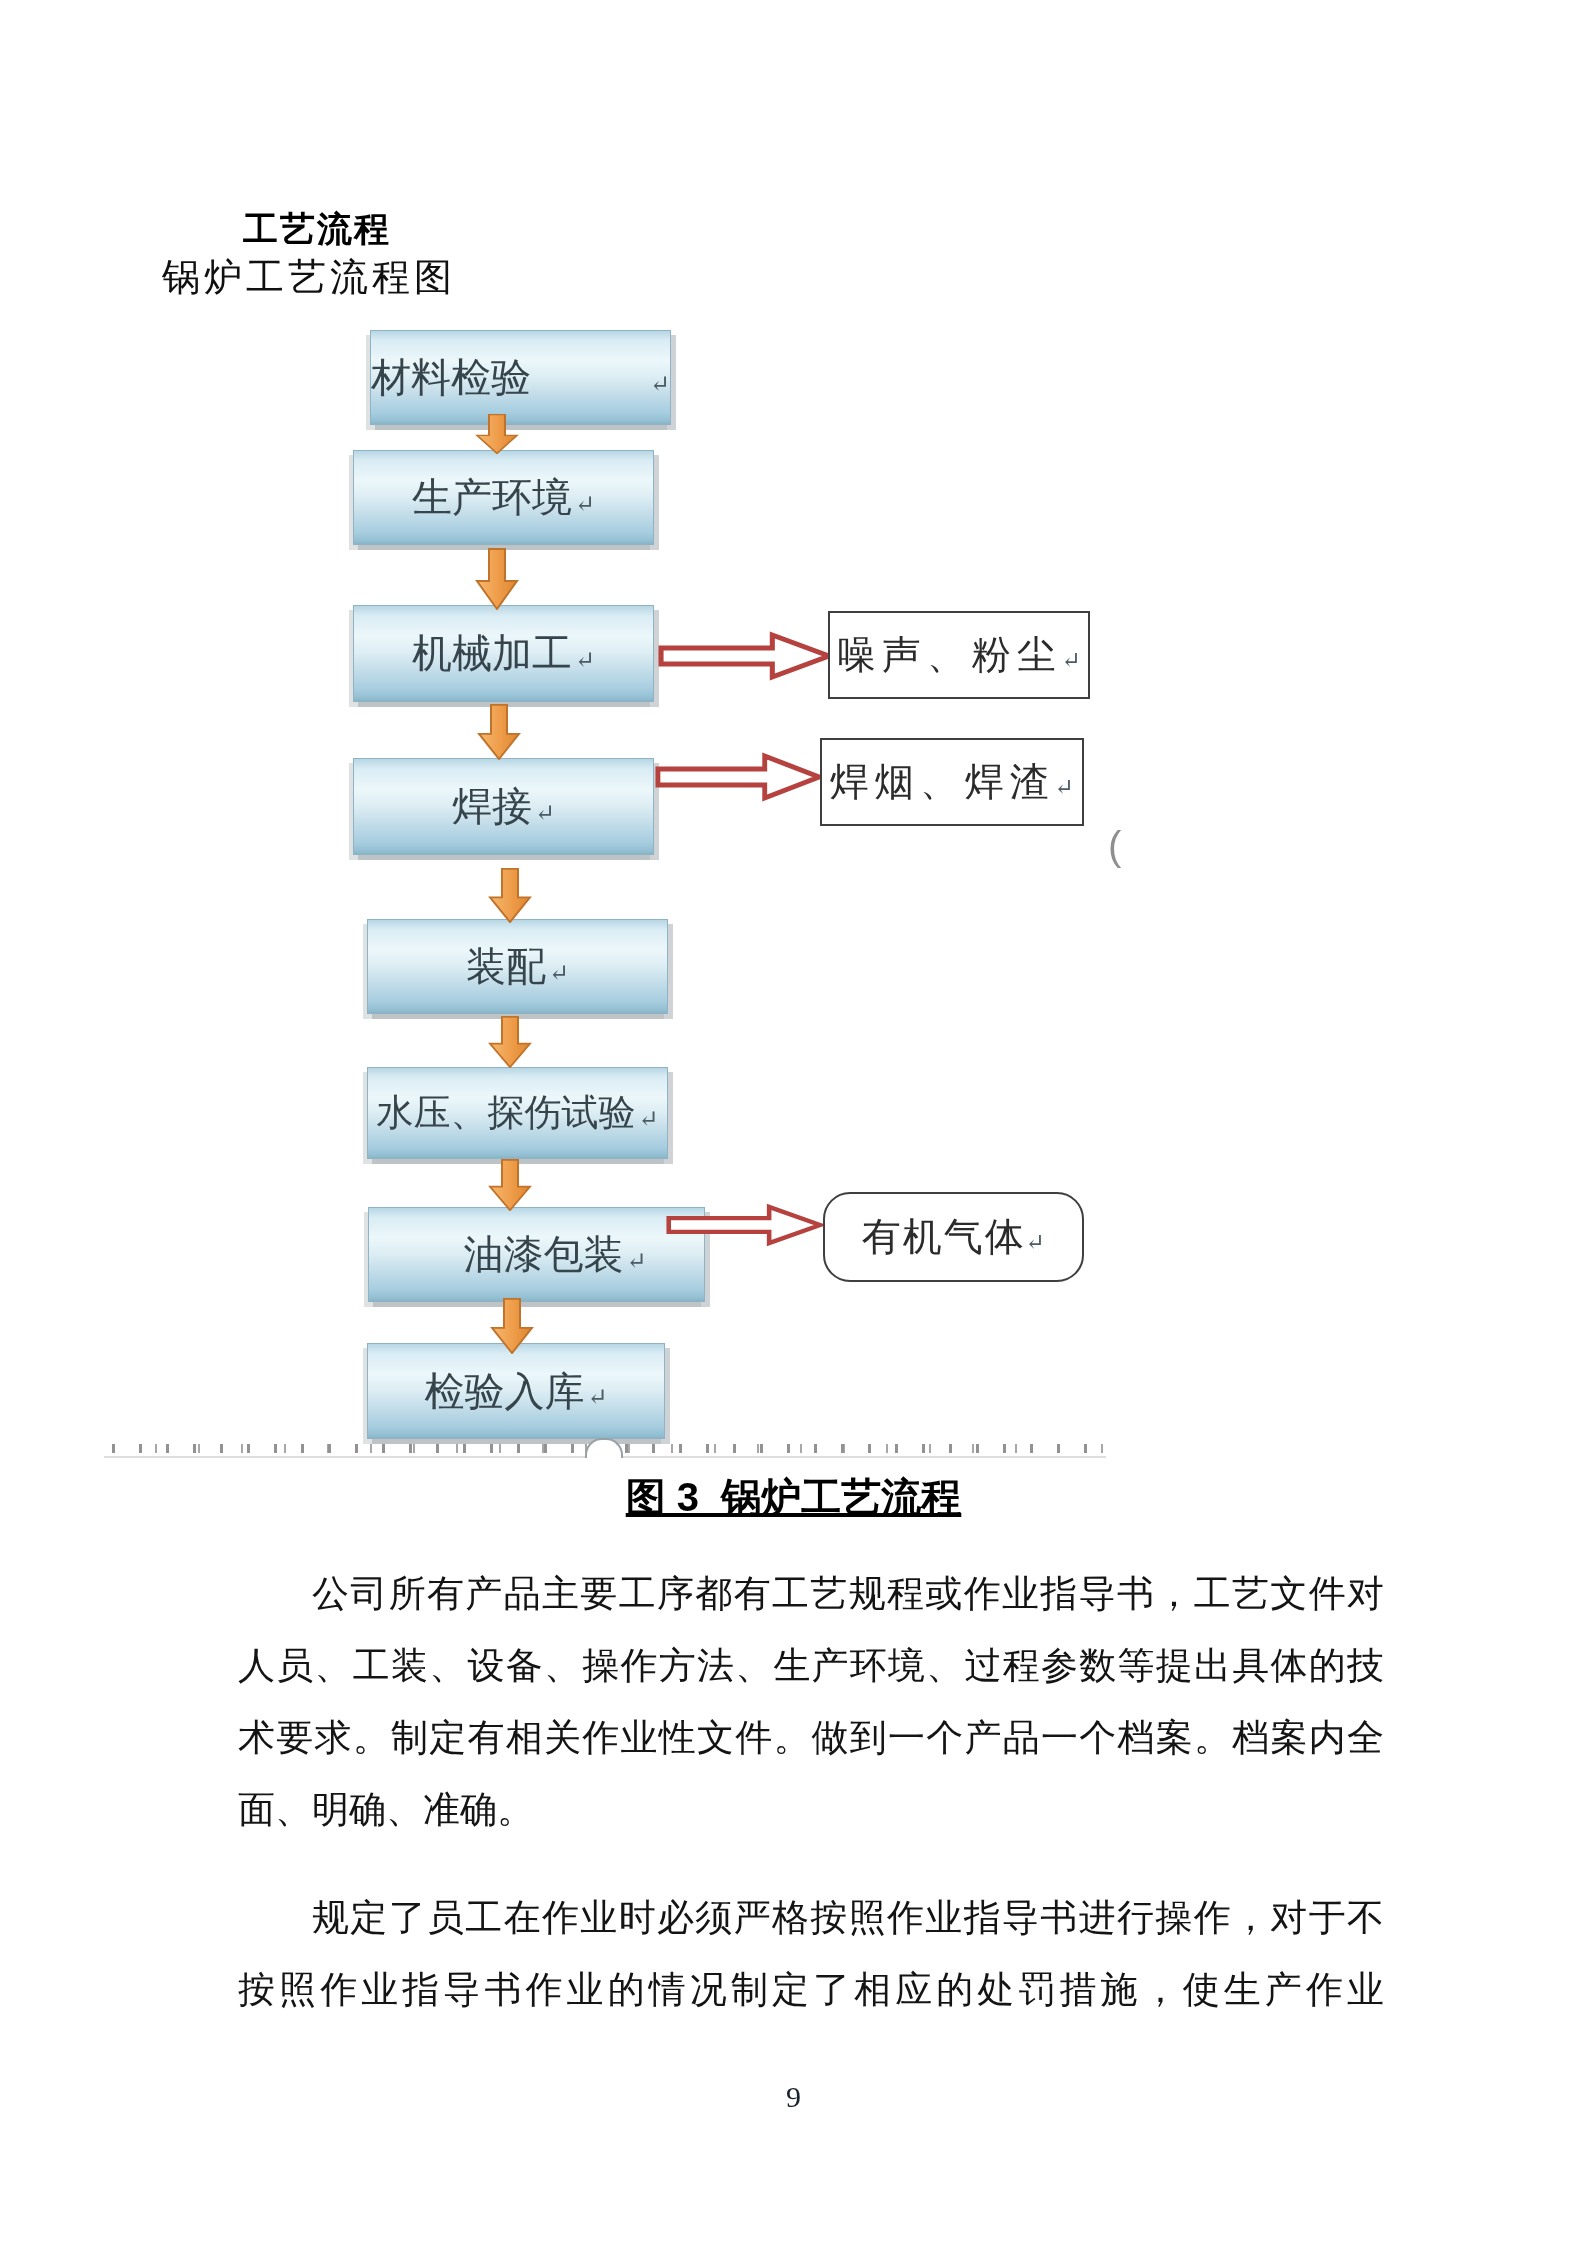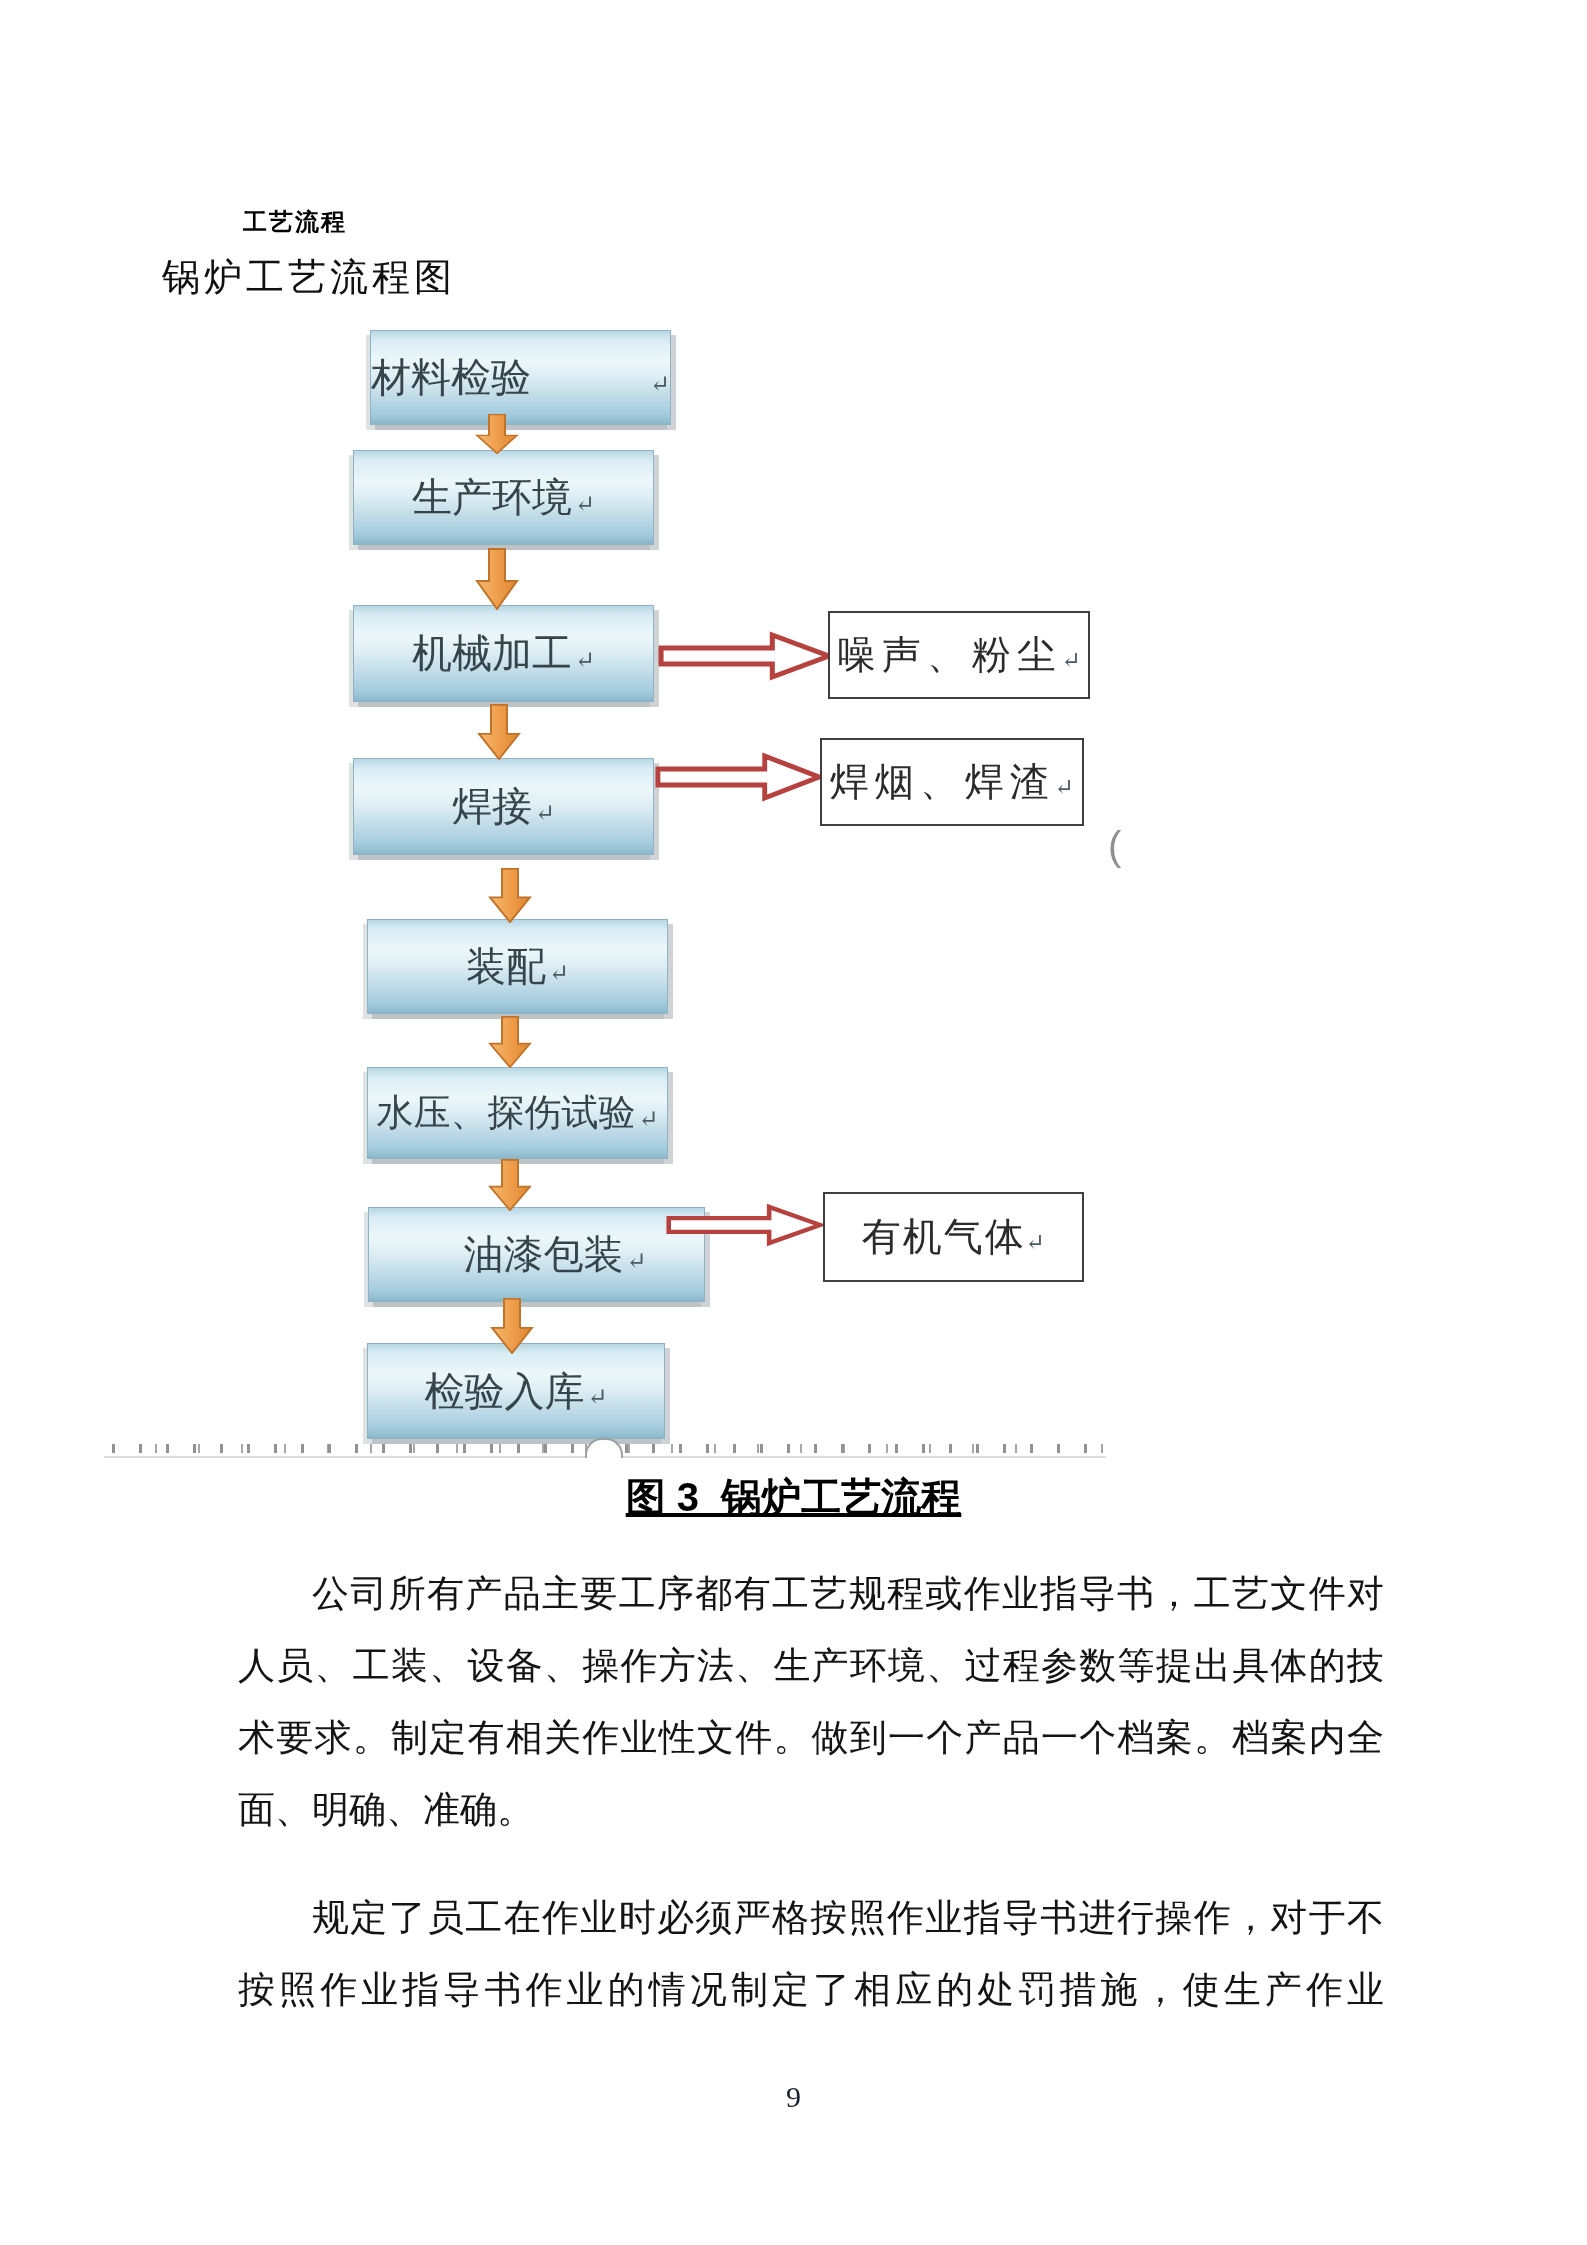--- a/index.html
+++ b/index.html
@@ -2,21 +2,21 @@
 <html lang="zh"><head>
 <meta charset="utf-8">
 <style>
   html,body{margin:0;padding:0;background:#ffffff;}
   .page{position:relative;width:1587px;height:2245px;background:#fff;overflow:hidden;
         font-family:"Liberation Serif","DejaVu Serif",serif;color:#151515;}
 
   .abs{position:absolute;}
 
   .heading{left:243px;top:206px;font-family:"Liberation Sans","DejaVu Sans",sans-serif;
-           font-weight:bold;font-size:24px;letter-spacing:2px;color:#000;}
+           font-weight:bold;font-size:35px;letter-spacing:2px;color:#000;}
   .subheading{left:162px;top:252px;font-size:38px;letter-spacing:4px;color:#101010;}
 
   
   .flowbox{display:flex;align-items:center;justify-content:center;
     background:linear-gradient(180deg,#b7d6e4 0%,#d9ecf4 10%,#ecf7fa 32%,#dcedf3 50%,
                #c0dbe8 70%,#a6cddf 88%,#93bed2 97%,#88b4c8 100%);
     border:1px solid #8fb3c4;
     box-shadow:5px 5px 0 rgba(150,158,162,.45),-4px 5px 0 rgba(150,158,162,.30);
     font-size:40px;color:#36444c;white-space:nowrap;}
   .flowbox .ret{font-size:24px;color:#4c5b62;margin-left:3px;transform:translateY(6px);}
@@ -42,21 +42,21 @@
   .r1{left:658px;top:627px;width:174px;height:58px;}
   .r2{left:655px;top:748px;width:167px;height:58px;}
   .r3{left:666px;top:1200px;width:157px;height:50px;}
 
   
   .hazbox{display:flex;align-items:center;justify-content:center;background:#fff;
     border:2px solid #3f3f3f;font-size:39px;color:#2b2b2b;letter-spacing:6px;white-space:nowrap;}
   .hazbox .ret{font-size:23px;color:#4c5b62;letter-spacing:0;transform:translateY(5px);}
   .s1{left:828px;top:611px;width:258px;height:84px;}
   .s2{left:820px;top:738px;width:260px;height:84px;}
-  .s3{left:823px;top:1192px;width:257px;height:86px;letter-spacing:2px;}
+  .s3{left:823px;top:1192px;width:257px;height:86px;letter-spacing:2px;border-radius:27px;}
 
   .paren{left:1108px;top:824px;font-size:40px;color:#8f8f8f;font-family:"Liberation Sans",sans-serif;}
 
   
   .cliprow{left:112px;top:1444px;width:996px;height:9px;opacity:.6;
     background:
       repeating-linear-gradient(90deg,#4a4a4a 0 3px,transparent 3px 27px),
       repeating-linear-gradient(90deg,#6e6e6e 0 2px,transparent 2px 43px);}
   .clipline{left:104px;top:1456px;width:1002px;height:0;border-top:2px solid #dedede;}
   .semicircle{left:585px;top:1438px;width:34px;height:18px;background:#fff;

